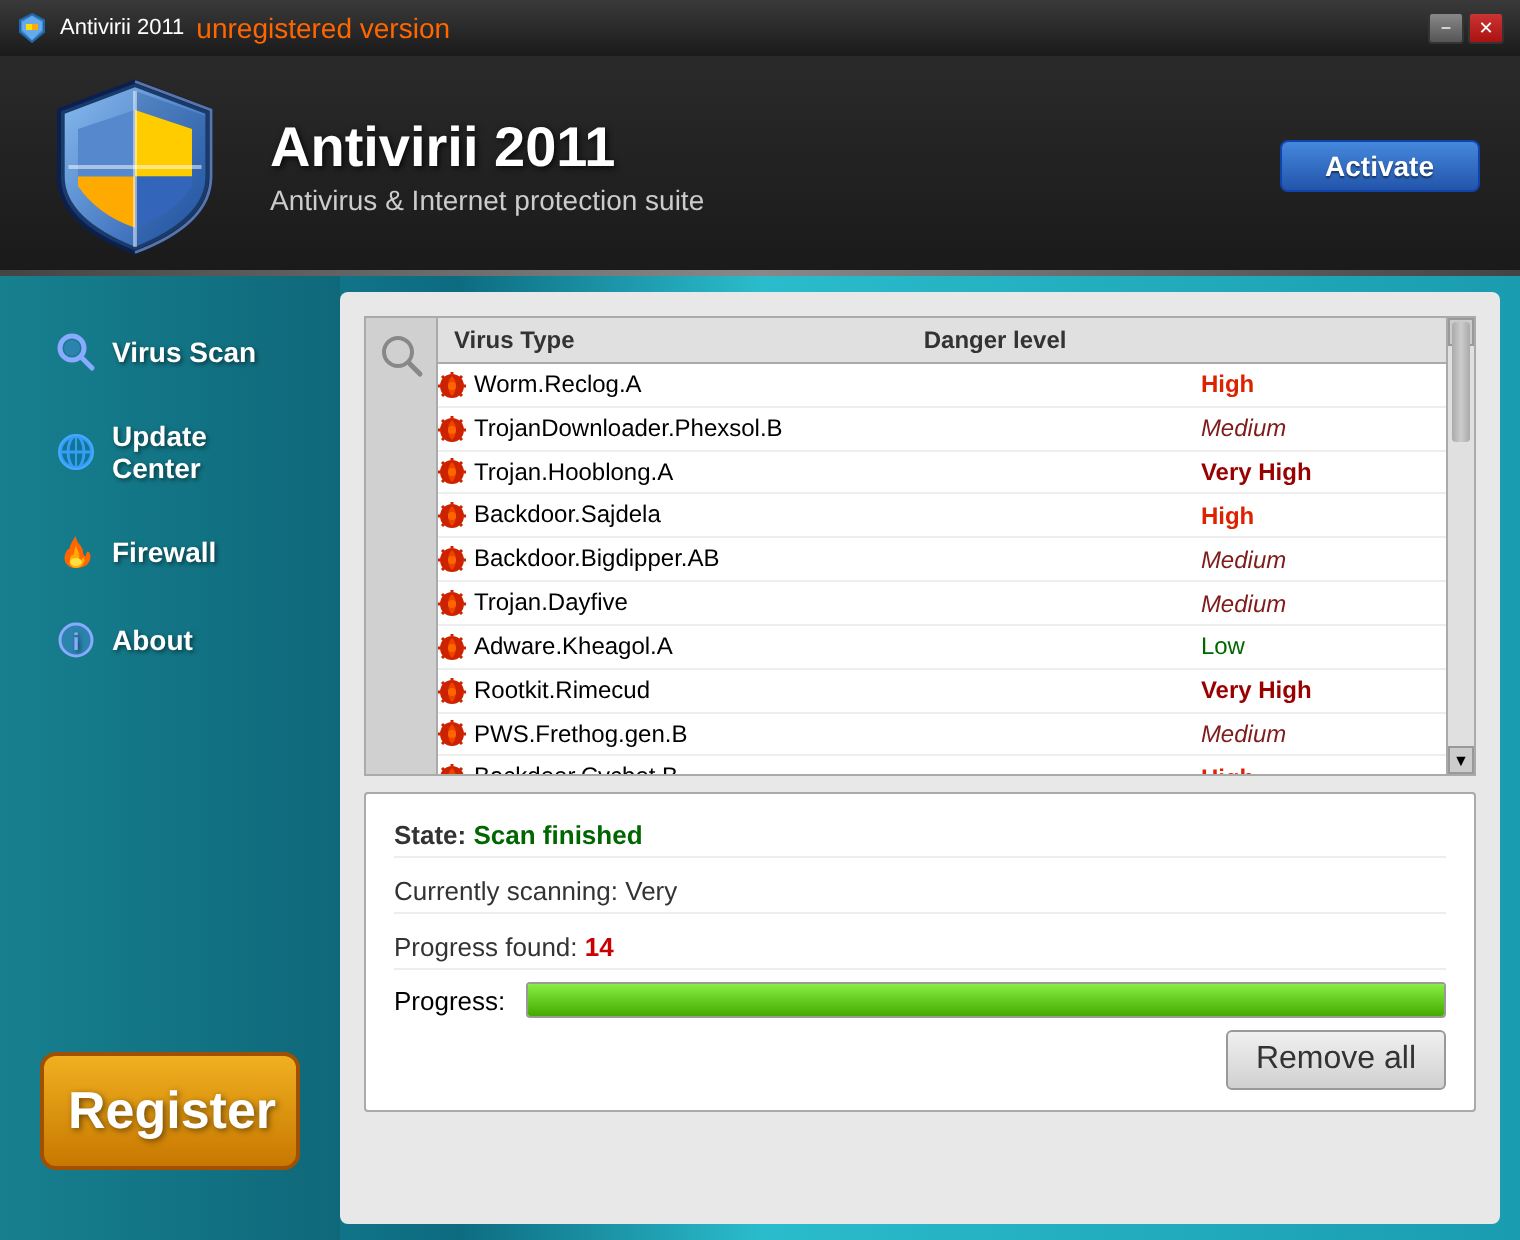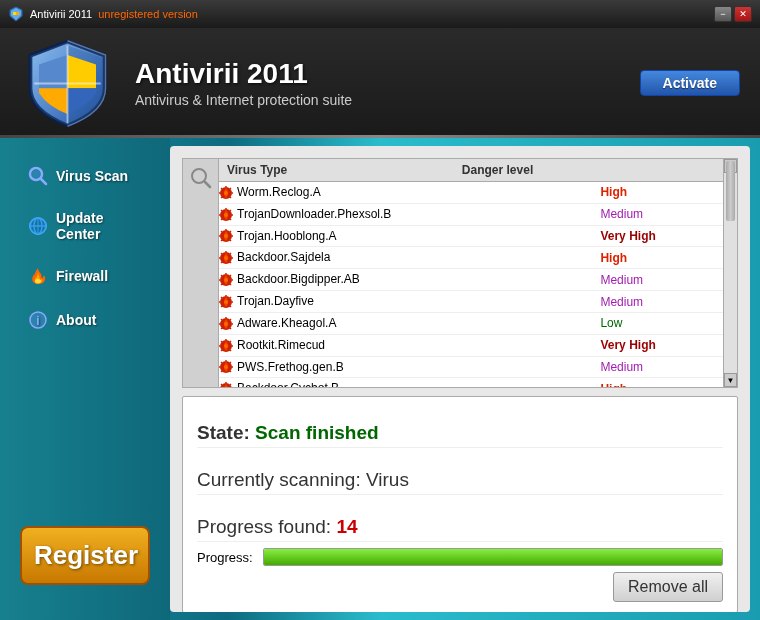--- a/index.html
+++ b/index.html
@@ -27,21 +27,21 @@
       display: flex;
       align-items: center;
       gap: 6px;
     }
     .title-bar-icon {
       width: 16px;
       height: 16px;
     }
     .title-unregistered {
       color: #ff6600;
-      font-size: 11px;
+      font-size: 14px;
     }
     .title-bar-controls {
       display: flex;
       gap: 2px;
     }
     .tb-btn {
       width: 18px;
       height: 16px;
       background: linear-gradient(to bottom, #888, #555);
       border: 1px solid #333;
@@ -226,21 +226,21 @@
     .virus-table-scroll {
       overflow-y: scroll;
       flex: 1;
     }
     .virus-table td {
       padding: 3px 0;
       border-bottom: 1px solid #eee;
     }
 
     .danger-high { color: #dd2200; font-weight: bold; }
-    .danger-medium { color: #a21caf; }
+    .danger-medium { color: #7f1d1d; font-style: italic; }
     .danger-very-high { color: #990000; font-weight: bold; }
     .danger-low { color: #006600; }
 
     .scrollbar-track {
       width: 14px;
       background: #e0e0e0;
       border-left: 1px solid #aaa;
       position: relative;
     }
     .scrollbar-thumb {
@@ -268,25 +268,24 @@
     .status-area {
       background: white;
       border: 1px solid #aaa;
       padding: 10px 14px;
       display: flex;
       flex-direction: column;
       gap: 6px;
       border-radius: 2px;
     }
     .status-line {
-      font-size: 19px;
+      font-size: 13px;
       color: #333;
       padding: 3px 0;
       border-bottom: 1px solid #eee;
-      margin-top: 12px;
     }
     .status-line:last-child {
       border-bottom: none;
     }
     .status-label {
       font-weight: bold;
     }
     .status-value-green {
       color: #006600;
       font-weight: bold;
@@ -643,21 +642,21 @@
         </div>
       </div>
 
       <div class="status-area">
         <div class="status-line">
           <span class="status-label">State:</span>
           <span class="status-value-green">Scan finished</span>
         </div>
         <div class="status-line">
           <span>Currently scanning:</span>
-          <span>Virus</span>
+          <span>Very</span>
         </div>
         <div class="status-line">
           <span>Progress found:</span>
           <span class="status-value-red">14</span>
         </div>
         <div class="progress-row">
           <span>Progress:</span>
           <div class="progress-bar-container">
             <div class="progress-bar-fill" id="progress-fill" style="width: 100%;"></div>
           </div>

